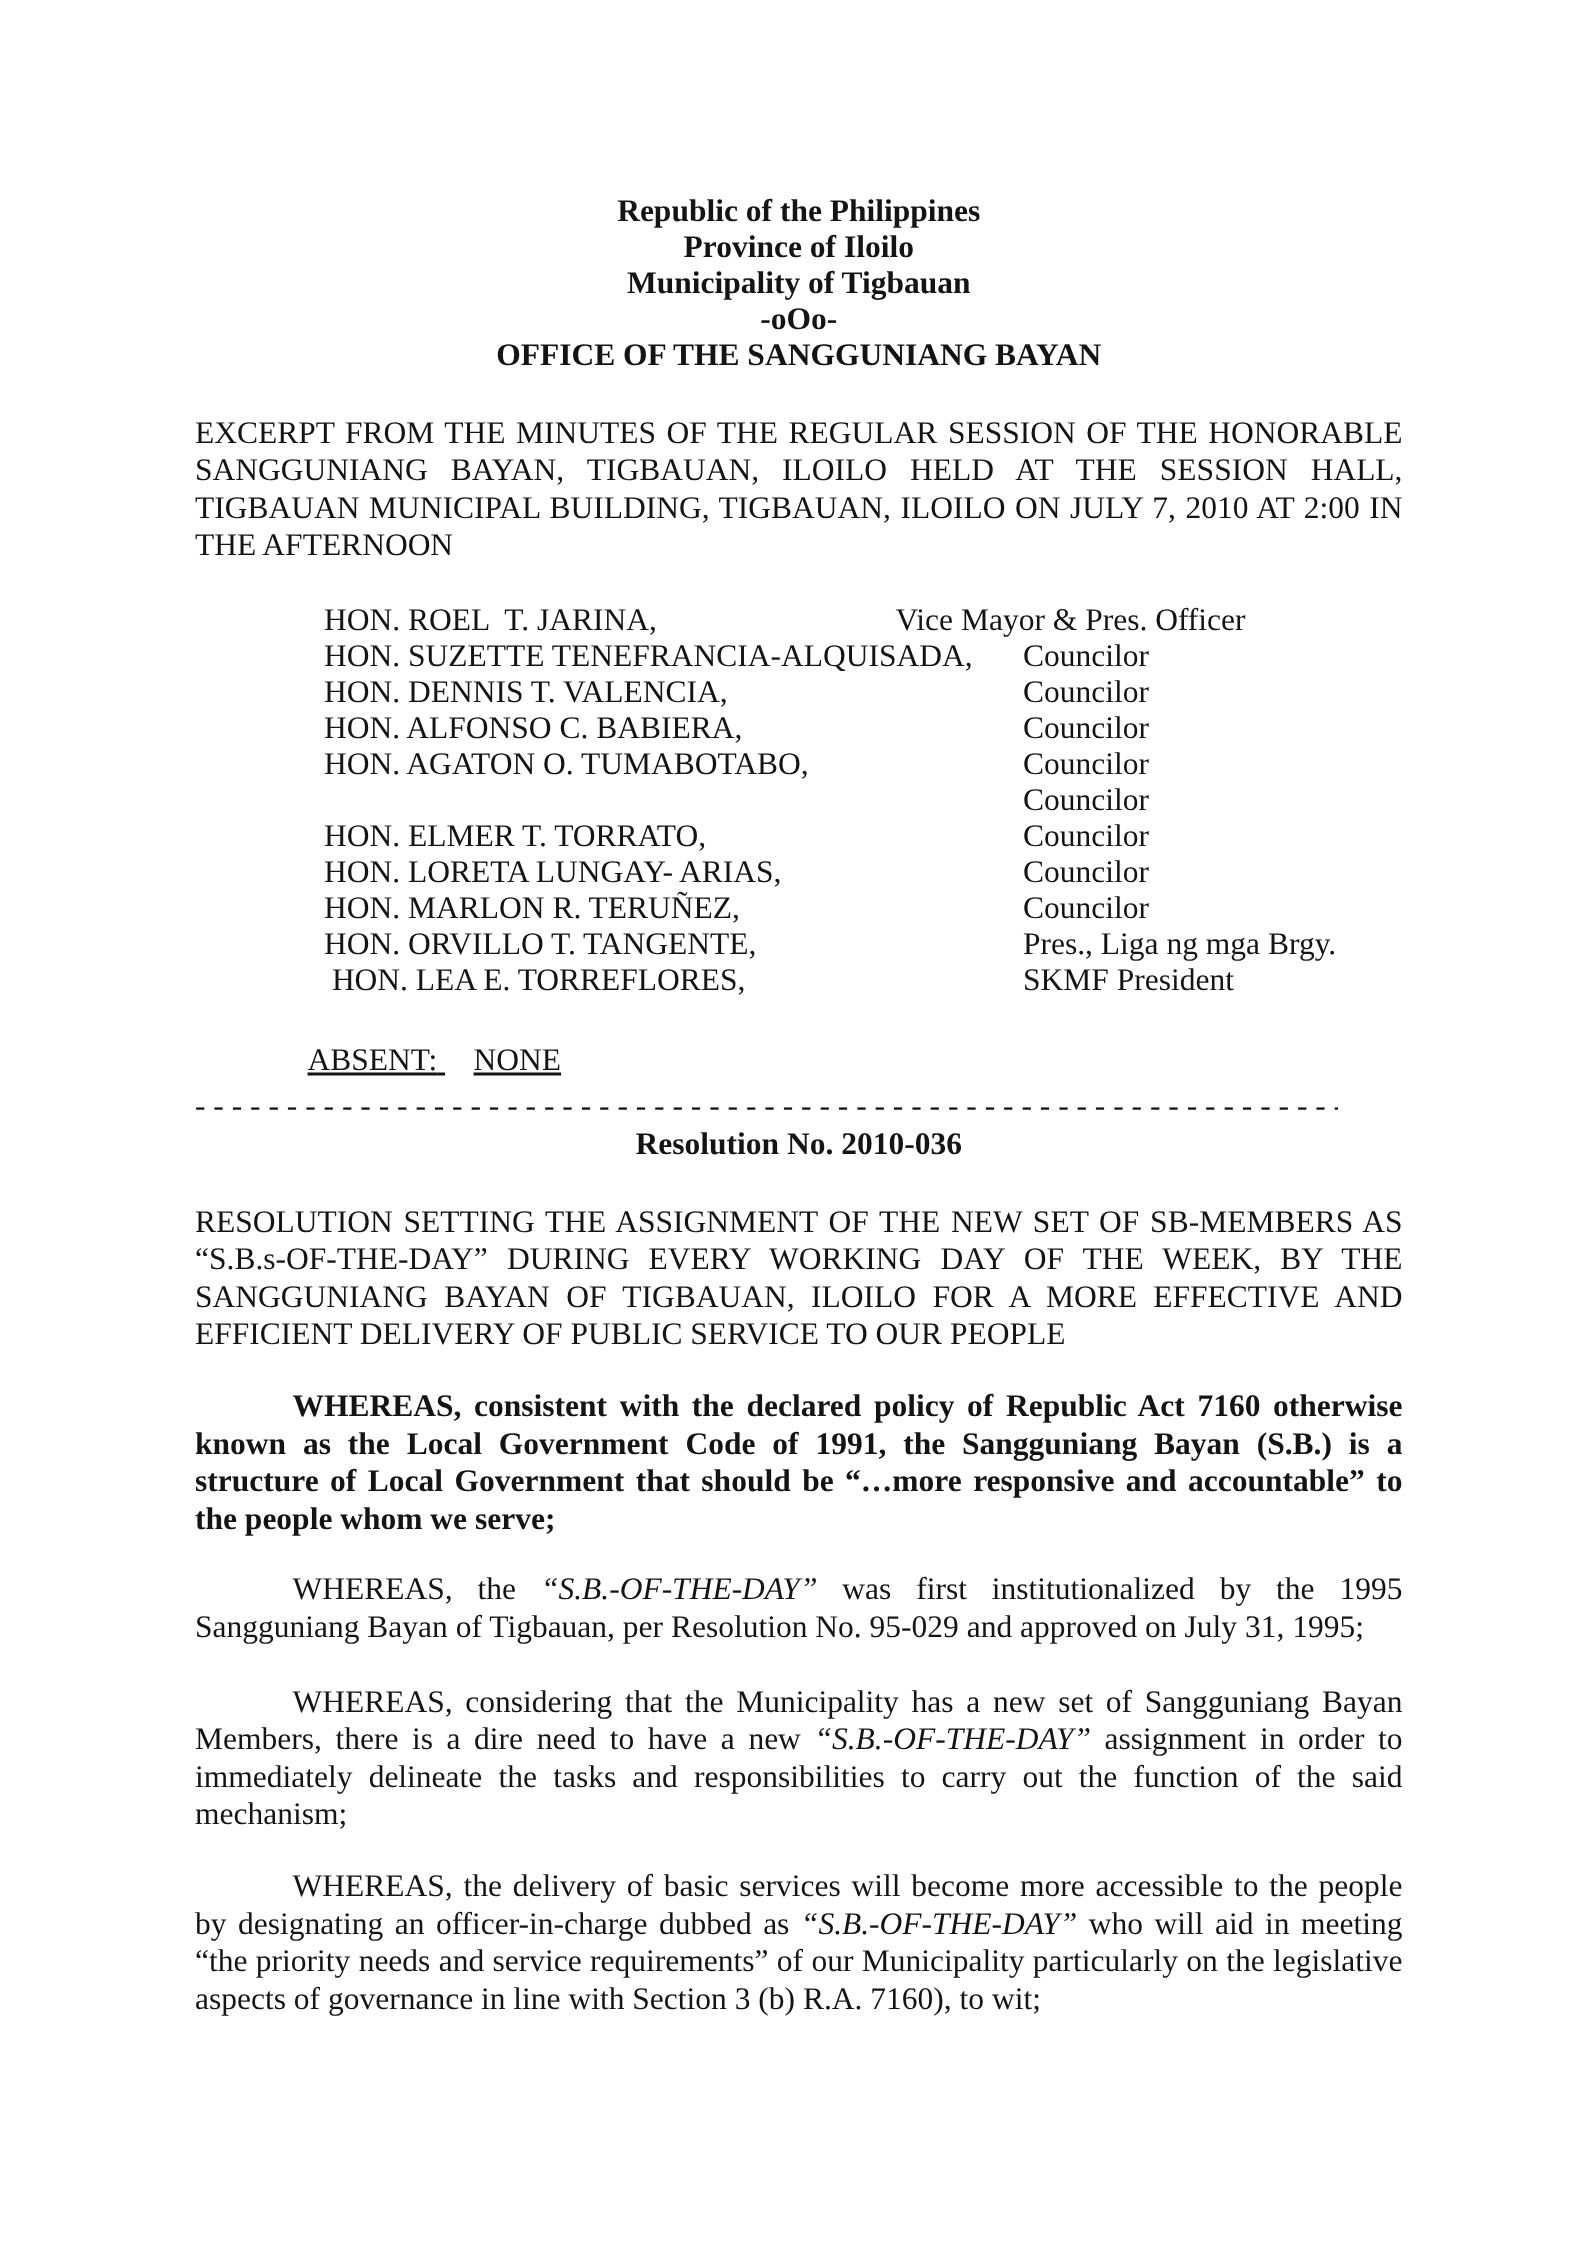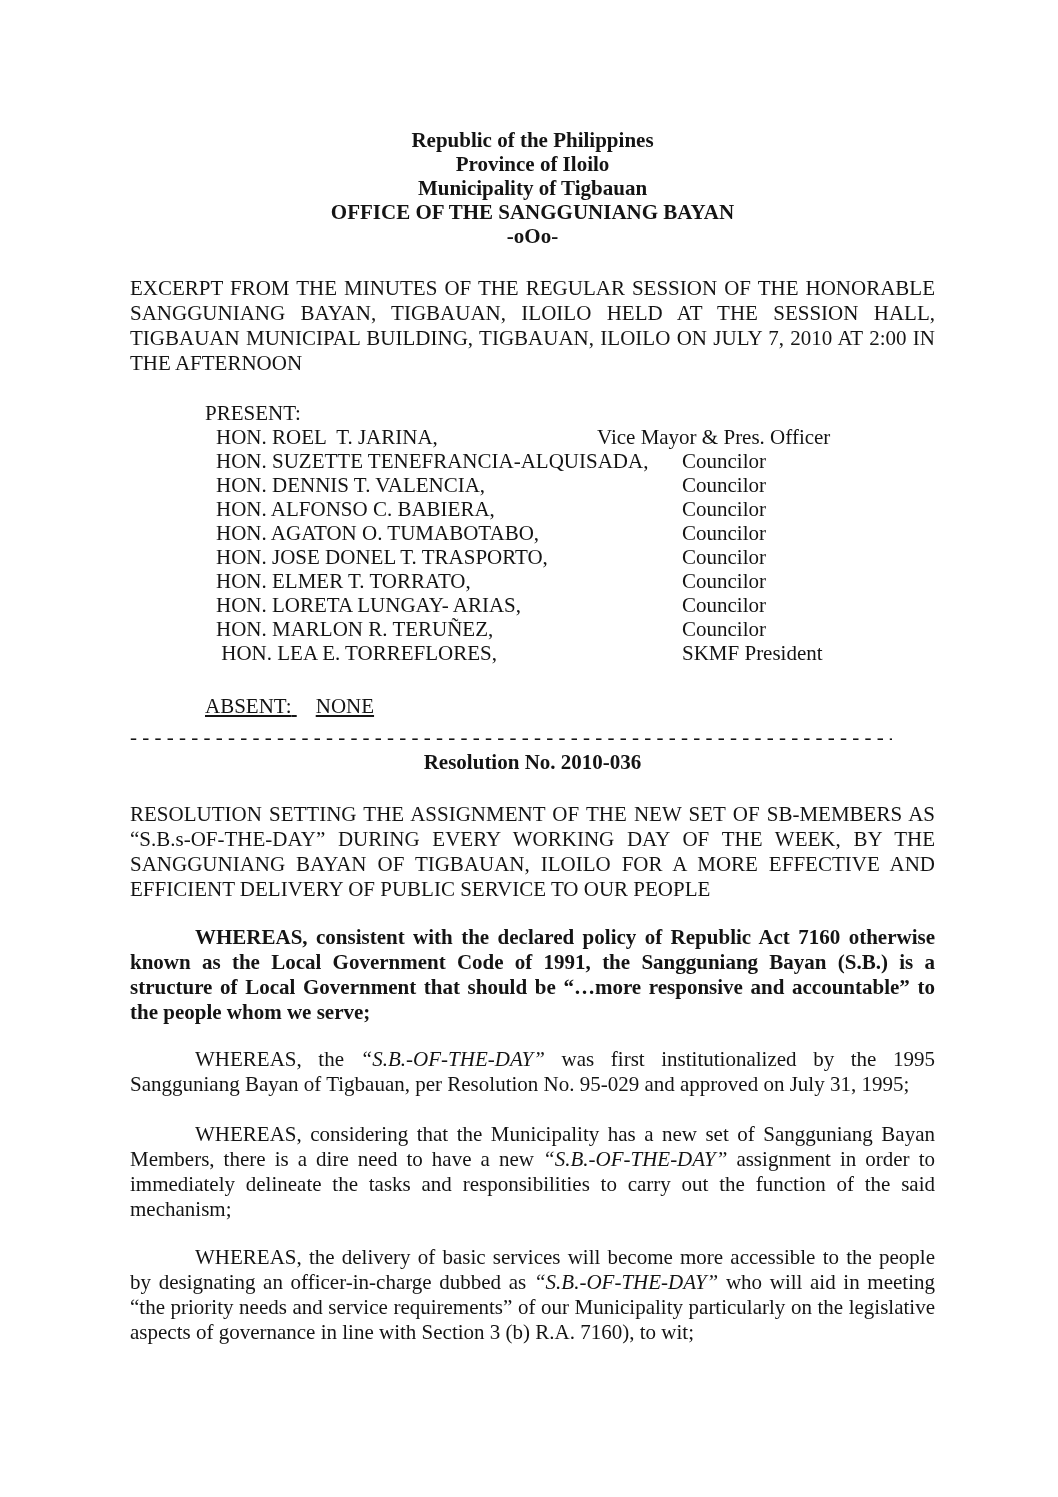--- a/index.html
+++ b/index.html
@@ -56,28 +56,27 @@
 </style>
 </head>
 <body>
 
 <div class="page">
 
   <div class="doc-header">
     <div>Republic of the Philippines</div>
     <div>Province of Iloilo</div>
     <div>Municipality of Tigbauan</div>
+    <div>-oOo-</div>
     <div>OFFICE OF THE SANGGUNIANG BAYAN</div>
-    <div>-oOo-</div>
   </div>
 
   <div class="excerpt">EXCERPT FROM THE MINUTES OF THE REGULAR SESSION OF THE HONORABLE SANGGUNIANG BAYAN, TIGBAUAN, ILOILO HELD AT THE SESSION HALL, TIGBAUAN MUNICIPAL BUILDING, TIGBAUAN, ILOILO ON JULY 7, 2010 AT 2:00 IN THE AFTERNOON</div>
 
   <div class="attendance">
-    <div class="present-label">PRESENT:</div>
 
     <div class="member-row">
       <span class="name">HON. ROEL  T. JARINA,</span>
       <span class="pos first">Vice Mayor &amp; Pres. Officer</span>
     </div>
     <div class="member-row">
       <span class="name">HON. SUZETTE TENEFRANCIA-ALQUISADA,</span>
       <span class="pos rest">Councilor</span>
     </div>
     <div class="member-row">
@@ -86,34 +85,37 @@
     </div>
     <div class="member-row">
       <span class="name">HON. ALFONSO C. BABIERA,</span>
       <span class="pos rest">Councilor</span>
     </div>
     <div class="member-row">
       <span class="name">HON. AGATON O. TUMABOTABO,</span>
       <span class="pos rest">Councilor</span>
     </div>
     <div class="member-row">
-      <span class="name">HON. JOSE DONEL T. TRASPORTO,</span>
       <span class="pos rest">Councilor</span>
     </div>
     <div class="member-row">
       <span class="name">HON. ELMER T. TORRATO,</span>
       <span class="pos rest">Councilor</span>
     </div>
     <div class="member-row">
       <span class="name">HON. LORETA LUNGAY- ARIAS,</span>
       <span class="pos rest">Councilor</span>
     </div>
     <div class="member-row">
       <span class="name">HON. MARLON R. TERUÑEZ,</span>
       <span class="pos rest">Councilor</span>
+    </div>
+    <div class="member-row">
+      <span class="name">HON. ORVILLO T. TANGENTE,</span>
+      <span class="pos rest">Pres., Liga ng mga Brgy.</span>
     </div>
     <div class="member-row">
       <span class="name"> HON. LEA E. TORREFLORES,</span>
       <span class="pos rest">SKMF President</span>
     </div>
 
     <div class="absent-row">
       <span class="label">ABSENT:</span>
       <span class="value">NONE</span>
     </div>

